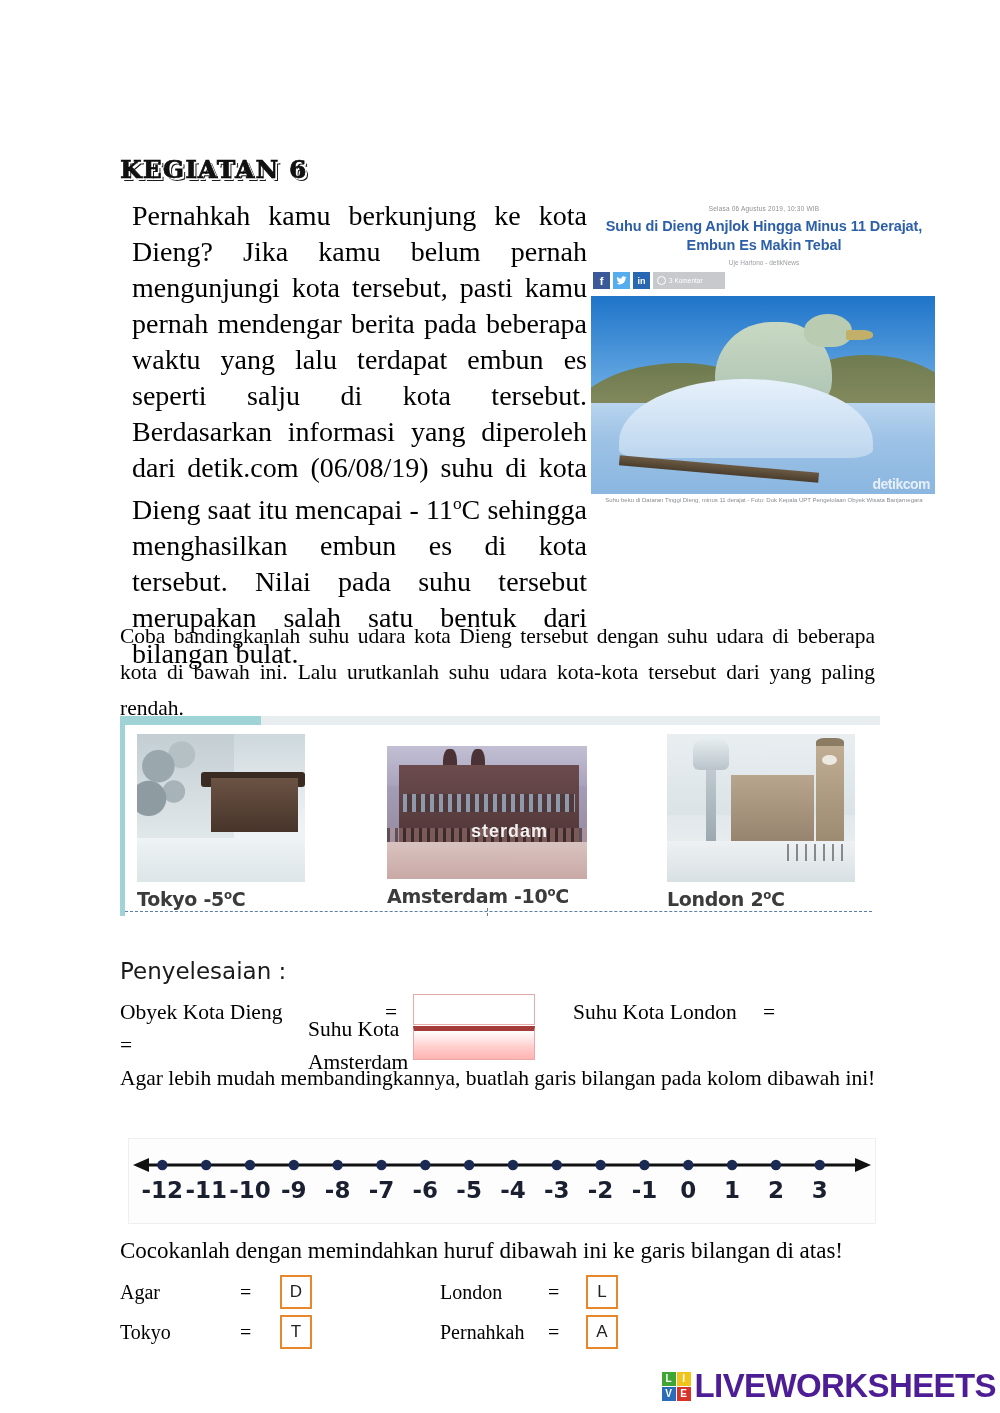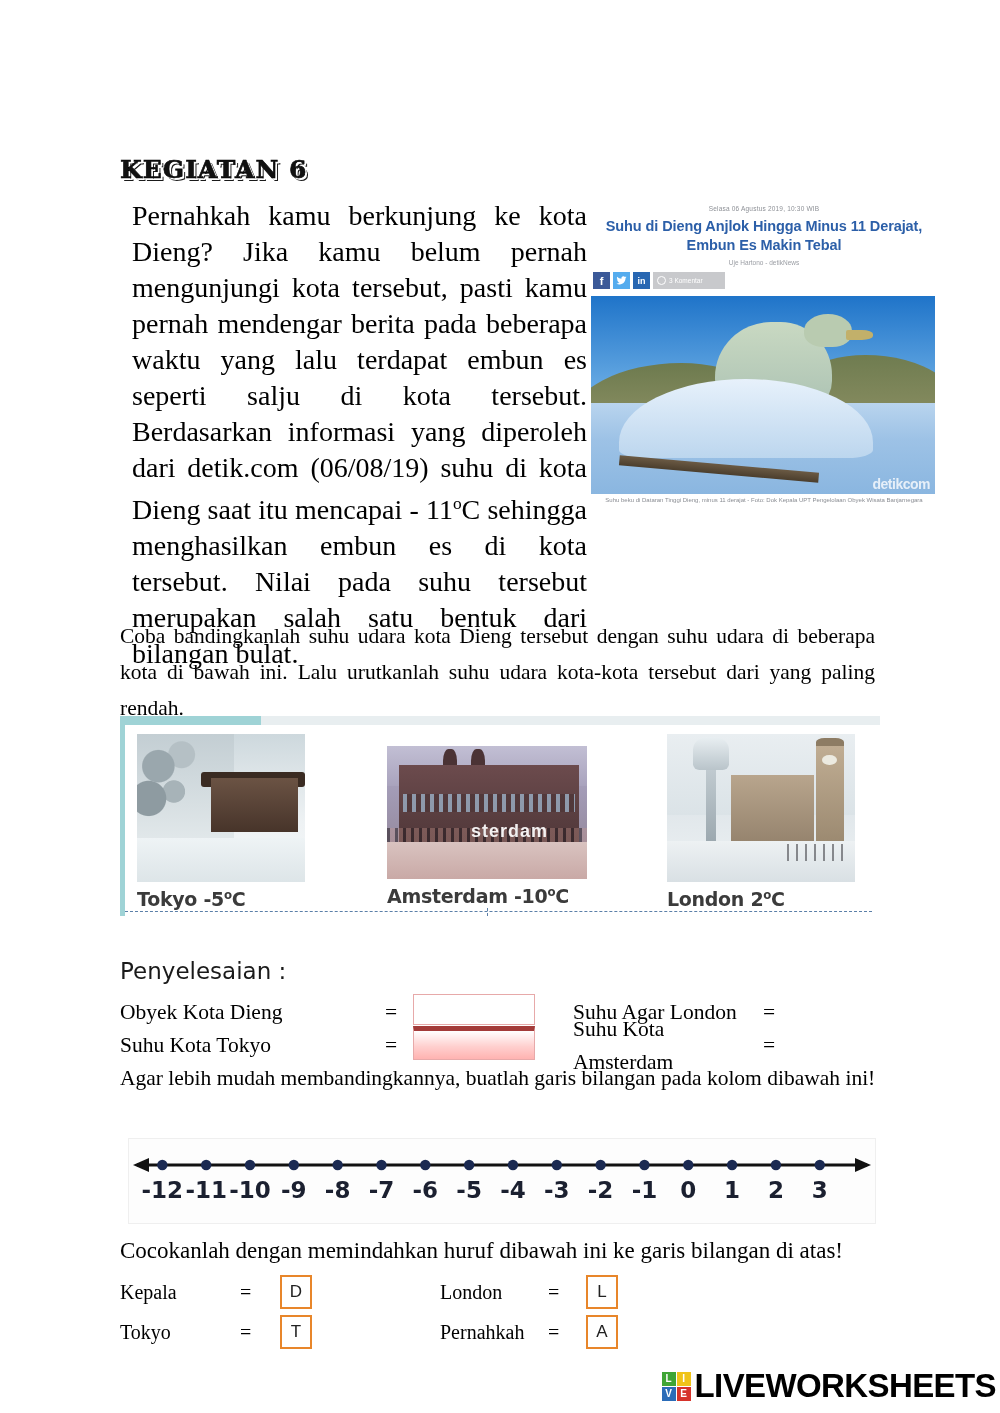--- a/index.html
+++ b/index.html
@@ -396,21 +396,21 @@
     font-family: "Liberation Sans", sans-serif;
     font-weight: bold; font-size: 10px; color: #ffffff;
   }
   .lw-l { background: #3fa535; }
   .lw-i { background: #f0c419; }
   .lw-v { background: #2b6cb8; }
   .lw-e { background: #d6332b; }
   .lw-word {
     font-family: "Liberation Sans", sans-serif;
     font-weight: bold; font-size: 33px;
-    color: #000000; letter-spacing: -0.6px;
+    color: #4c1d95; letter-spacing: -0.6px;
   }
 </style>
 </head>
 <body>
 
 <div class="page">
 
   <div class="kegiatan-title">KEGIATAN 6</div>
 
   <div class="intro-para"><span>Pernahkah kamu berkunjung ke kota Dieng? Jika kamu belum pernah mengunjungi kota tersebut, pasti kamu pernah mendengar berita pada beberapa waktu yang lalu terdapat embun es seperti salju di kota tersebut. Berdasarkan informasi yang diperoleh dari detik.com (06/08/19) suhu di kota Dieng saat itu mencapai - 11</span><sup class="ord">o</sup><span>C sehingga menghasilkan embun es di kota tersebut. Nilai pada suhu tersebut merupakan salah satu bentuk dari bilangan bulat.</span></div>
@@ -496,25 +496,24 @@
     <div class="city-dash-tick"></div>
   </div>
 
   <div class="penyelesaian-title">Penyelesaian :</div>
 
   <div class="answers">
     <div class="ans-row">
       <span class="ans-label">Obyek Kota Dieng</span>
       <span class="ans-eq">=</span>
       <span class="ans-box-slot"></span>
-      <span class="ans-label-2">Suhu Agar London</span>
+      <span class="ans-label-2">Suhu Kota London</span>
       <span class="ans-eq-2">=</span>
     </div>
     <div class="ans-row">
-      <span class="ans-label">Suhu Kota Tokyo</span>
       <span class="ans-eq">=</span>
       <span class="ans-box-slot"></span>
       <span class="ans-label-2">Suhu Kota Amsterdam</span>
       <span class="ans-eq-2">=</span>
     </div>
   </div>
 
   <div class="input-box-top"></div>
   <div class="input-box-bottom"></div>
 
@@ -559,21 +558,21 @@
           <circle cx="690.746913580247" cy="26" r="5.2" fill="#1b2a52"></circle>
           <text x="690.746913580247" y="59" text-anchor="middle" font-family="&quot;DejaVu Sans&quot;, sans-serif" font-size="23" font-weight="bold" fill="#1b2030">3</text>
         </g>
     </svg>
   </div>
 
   <div class="cocok-text">Cocokanlah dengan memindahkan huruf dibawah ini ke garis bilangan di atas!</div>
 
   <div class="match-grid">
     <div class="match-row">
-      <span class="m-label">Kepala</span>
+      <span class="m-label">Agar</span>
       <span class="m-eq">=</span>
       <span class="m-drop">D</span>
       <span class="m-gap"></span>
       <span class="m-label2">London</span>
       <span class="m-eq2">=</span>
       <span class="m-drop">L</span>
     </div>
     <div class="match-row">
       <span class="m-label">Tokyo</span>
       <span class="m-eq">=</span>

